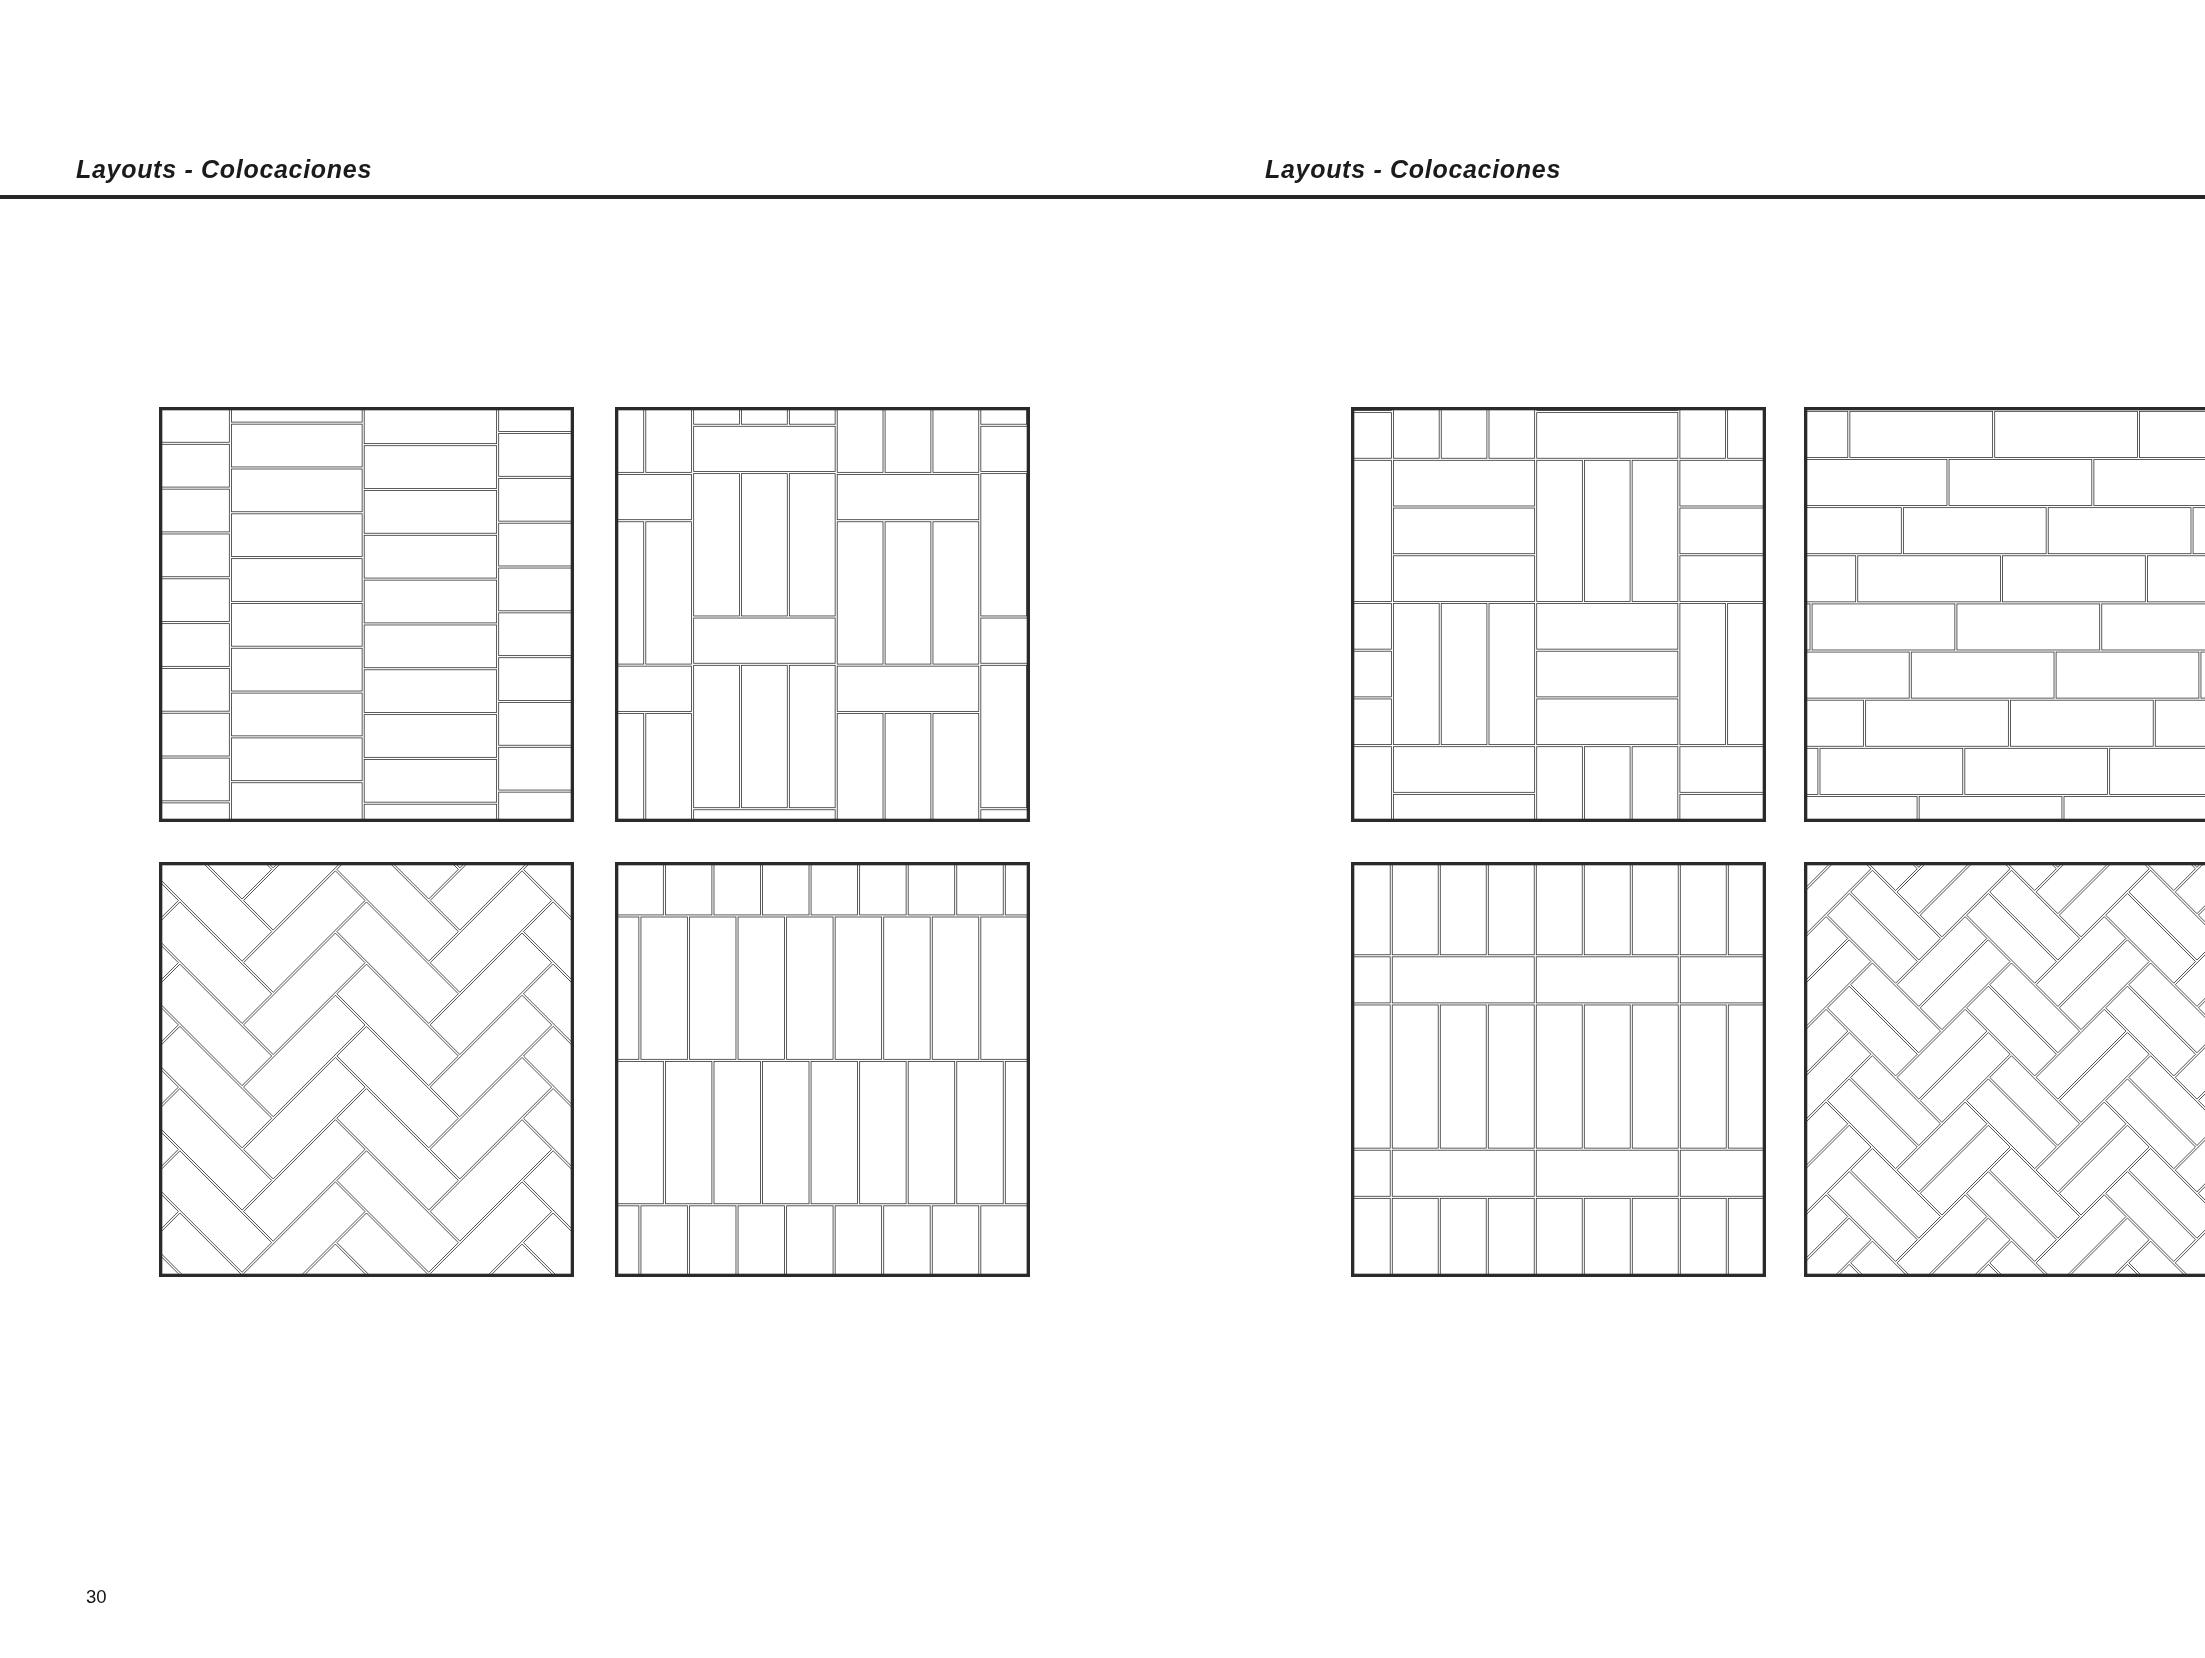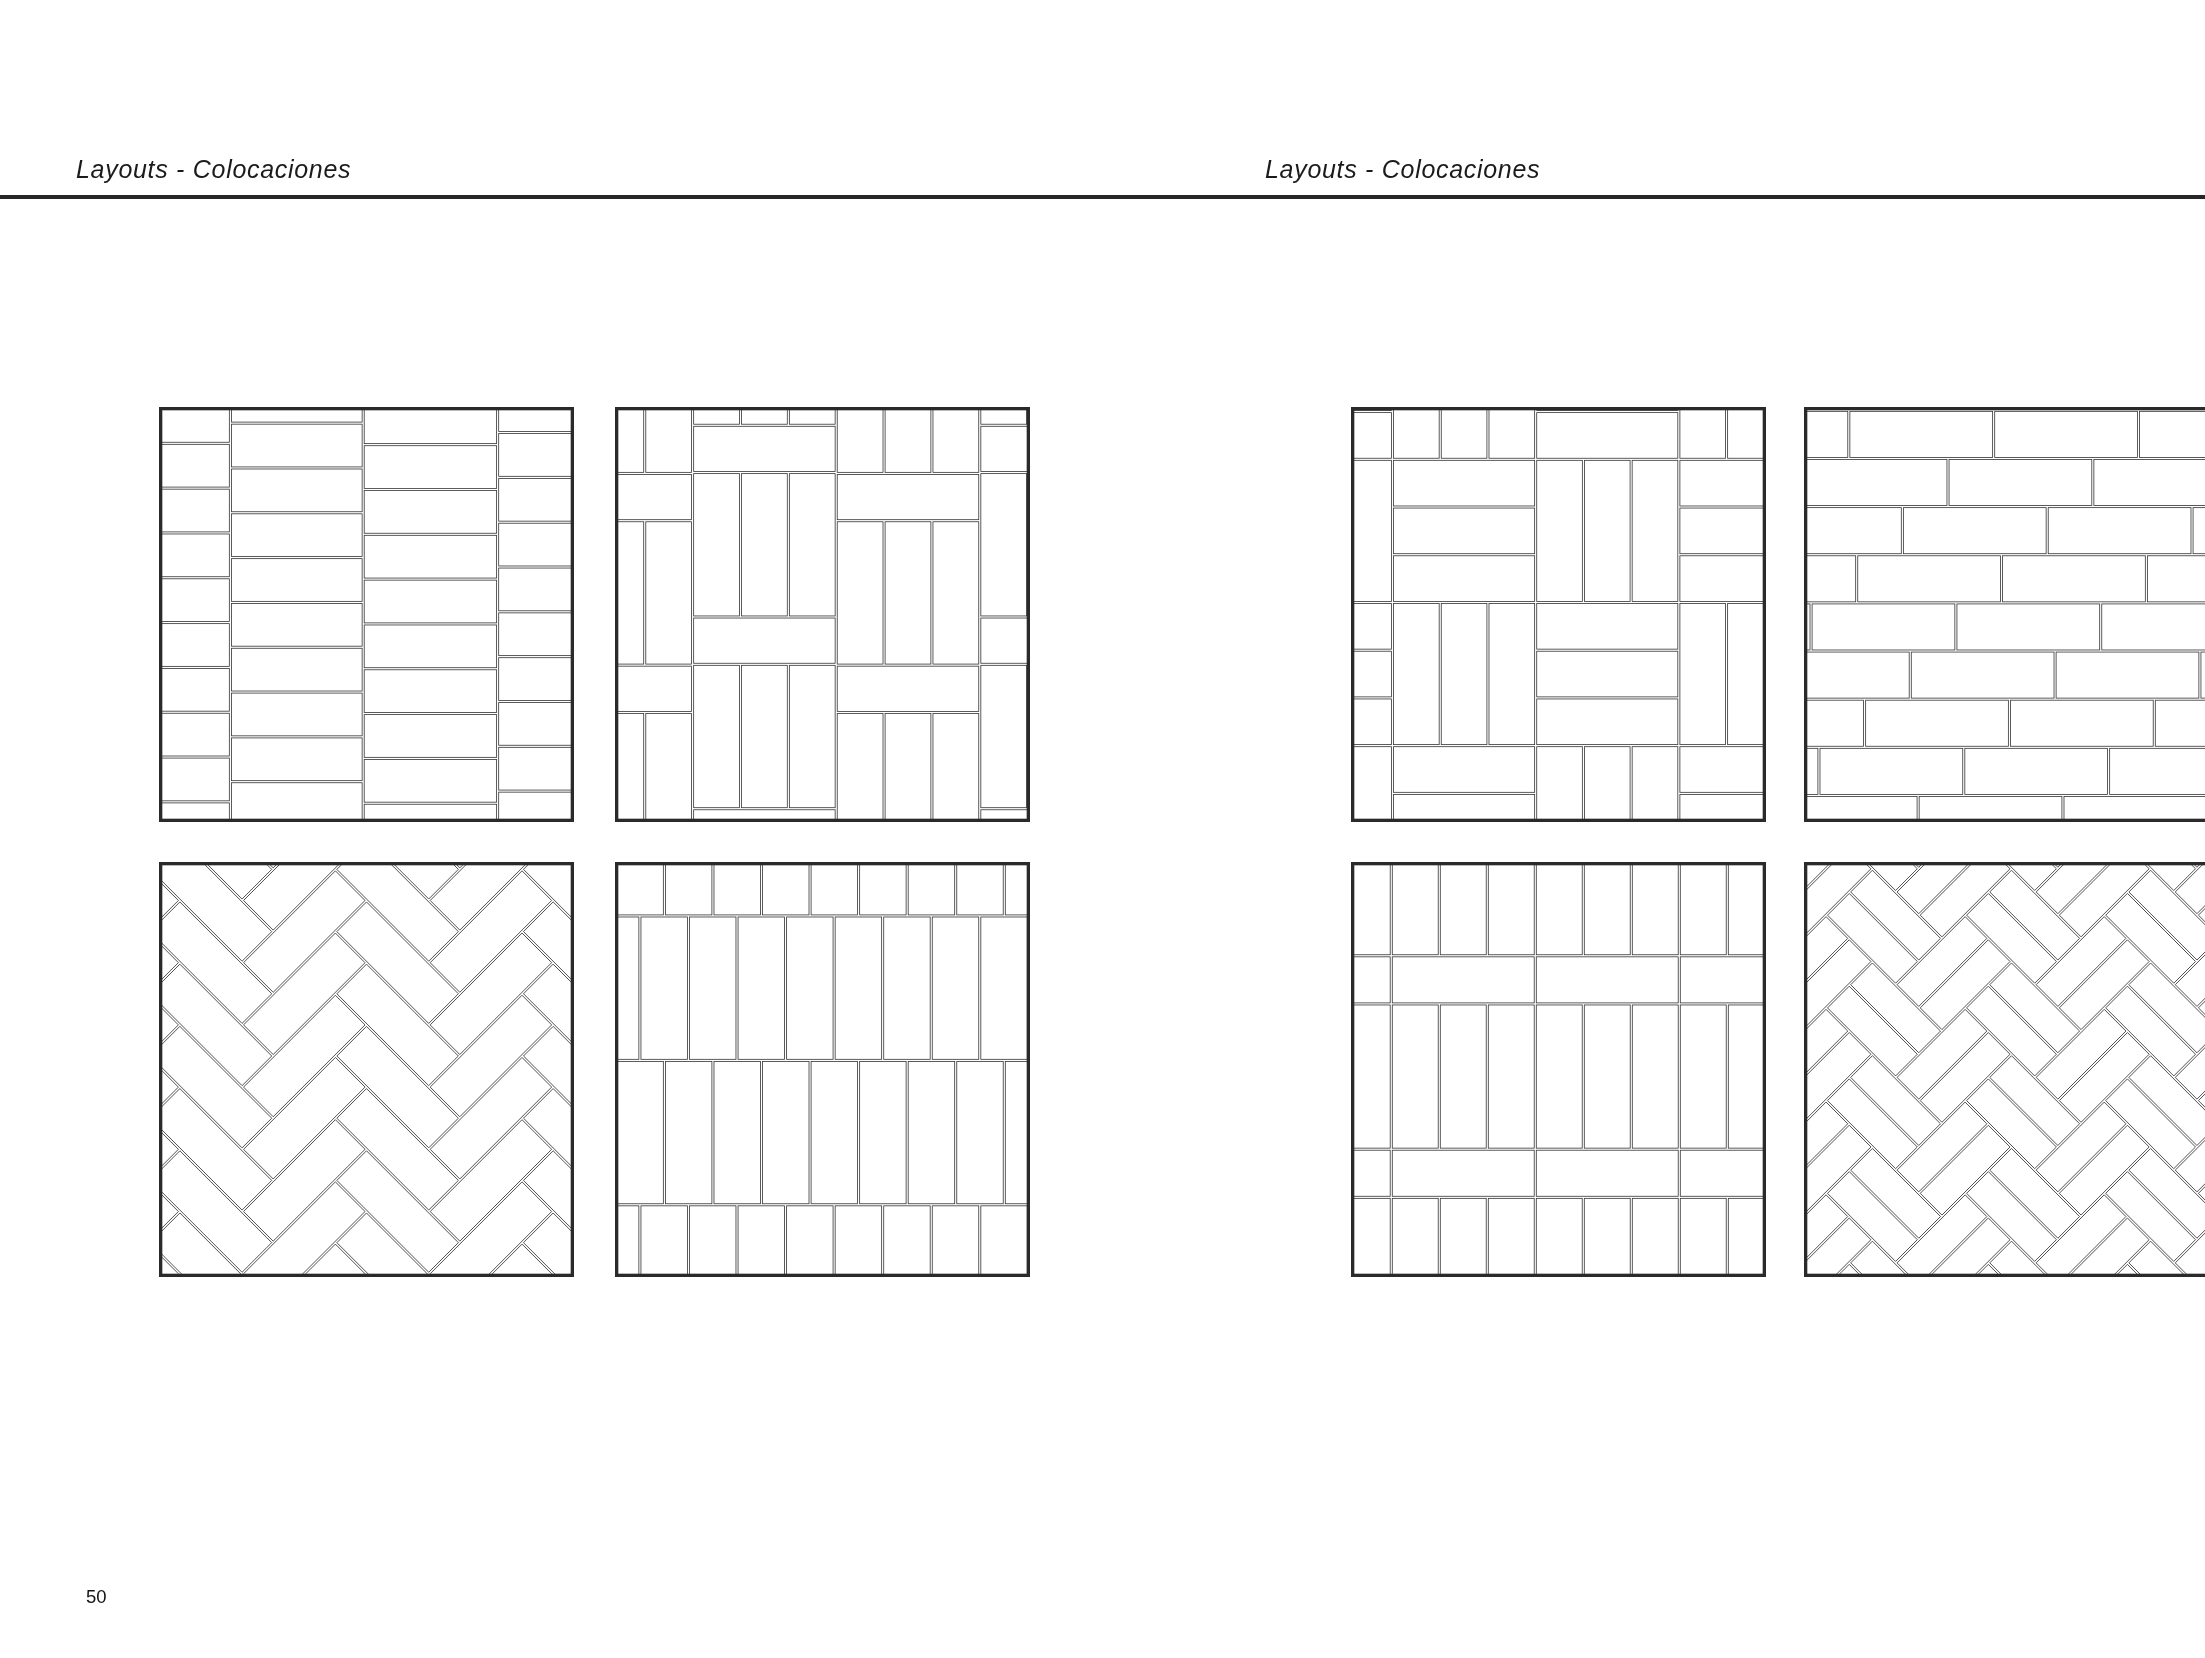--- a/index.html
+++ b/index.html
@@ -1,18 +1,18 @@
 <!DOCTYPE html>
 <html style="font-size:7px"><head>
 <meta charset="utf-8">
 <style>
   html,body{margin:0;padding:0;background:#fff;}
   .spread{position:relative;width:2346px;height:1658px;background:#ffffff;overflow:hidden;
           font-family:"Liberation Sans",sans-serif;}
-  .page-header{position:absolute;top:155px;font-style:italic;font-weight:400;font-size:25px;
+  .page-header{position:absolute;top:155px;font-style:italic;font-weight:700;font-size:25px;
                letter-spacing:0.7px;color:#1b1b1b;white-space:nowrap;}
   .hdr-left{left:76px;}
   .hdr-right{left:1265px;}
   .rule{position:absolute;left:0;top:195px;width:100%;height:3.5px;background:#262626;}
   .sq{position:absolute;width:415px;height:415px;}
   .p1{left:159px;top:407px;}  .p2{left:615px;top:407px;}
   .p3{left:159px;top:862px;} .p4{left:615px;top:862px;}
   .p5{left:1351px;top:407px;} .p6{left:1804px;top:407px;}
   .p7{left:1351px;top:862px;}.p8{left:1804px;top:862px;}
   .pagenum{position:absolute;top:1586px;font-size:18.5px;color:#141414;}
@@ -1087,16 +1087,16 @@
             <rect x="1740.5" y="1740.5" width="232" height="74" fill="#ffffff" stroke="#3a3a3a" stroke-width="2"></rect>
             <rect x="1977.5" y="1661.5" width="74" height="232" fill="#ffffff" stroke="#3a3a3a" stroke-width="2"></rect>
             <rect x="1740.5" y="1819.5" width="232" height="74" fill="#ffffff" stroke="#3a3a3a" stroke-width="2"></rect>
             <rect x="2056.5" y="1661.5" width="74" height="232" fill="#ffffff" stroke="#3a3a3a" stroke-width="2"></rect>
           </g>
         </g>
         <rect x="4" y="4" width="992" height="992" fill="none" stroke="#2a2a2a" stroke-width="8"></rect>
       </svg>
     </div>
 
-  <div class="pagenum pn-left">50</div>
+  <div class="pagenum pn-left">30</div>
 
 </div>
 
 
 </body></html>

